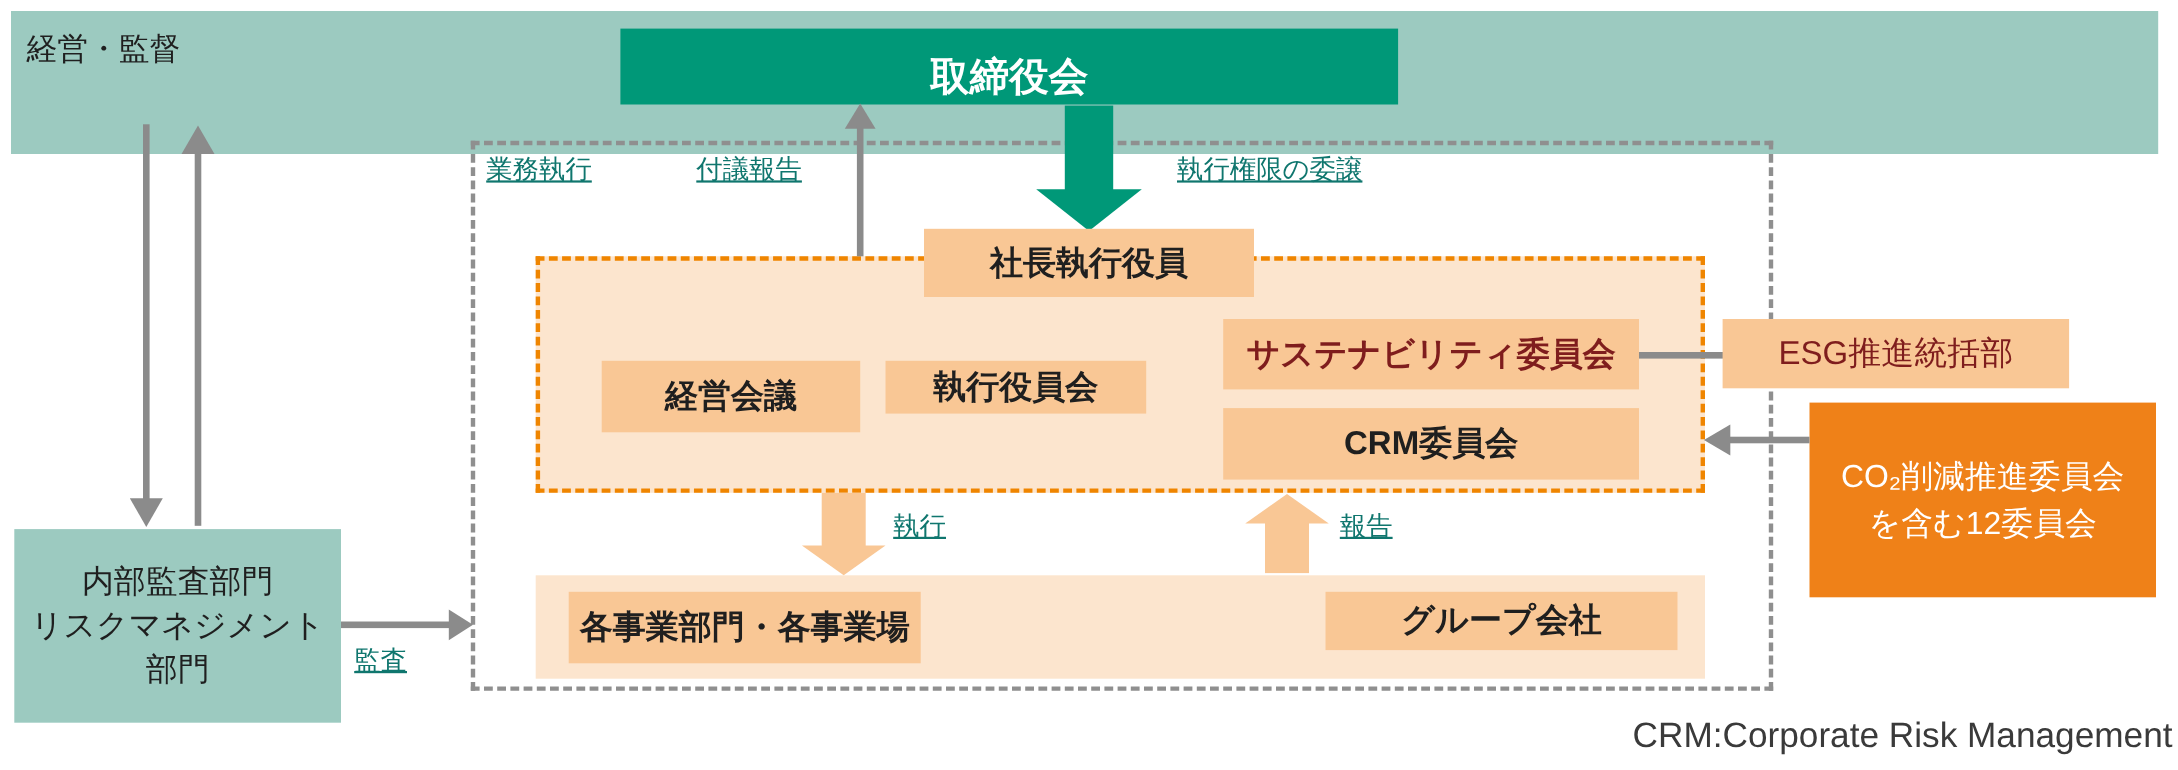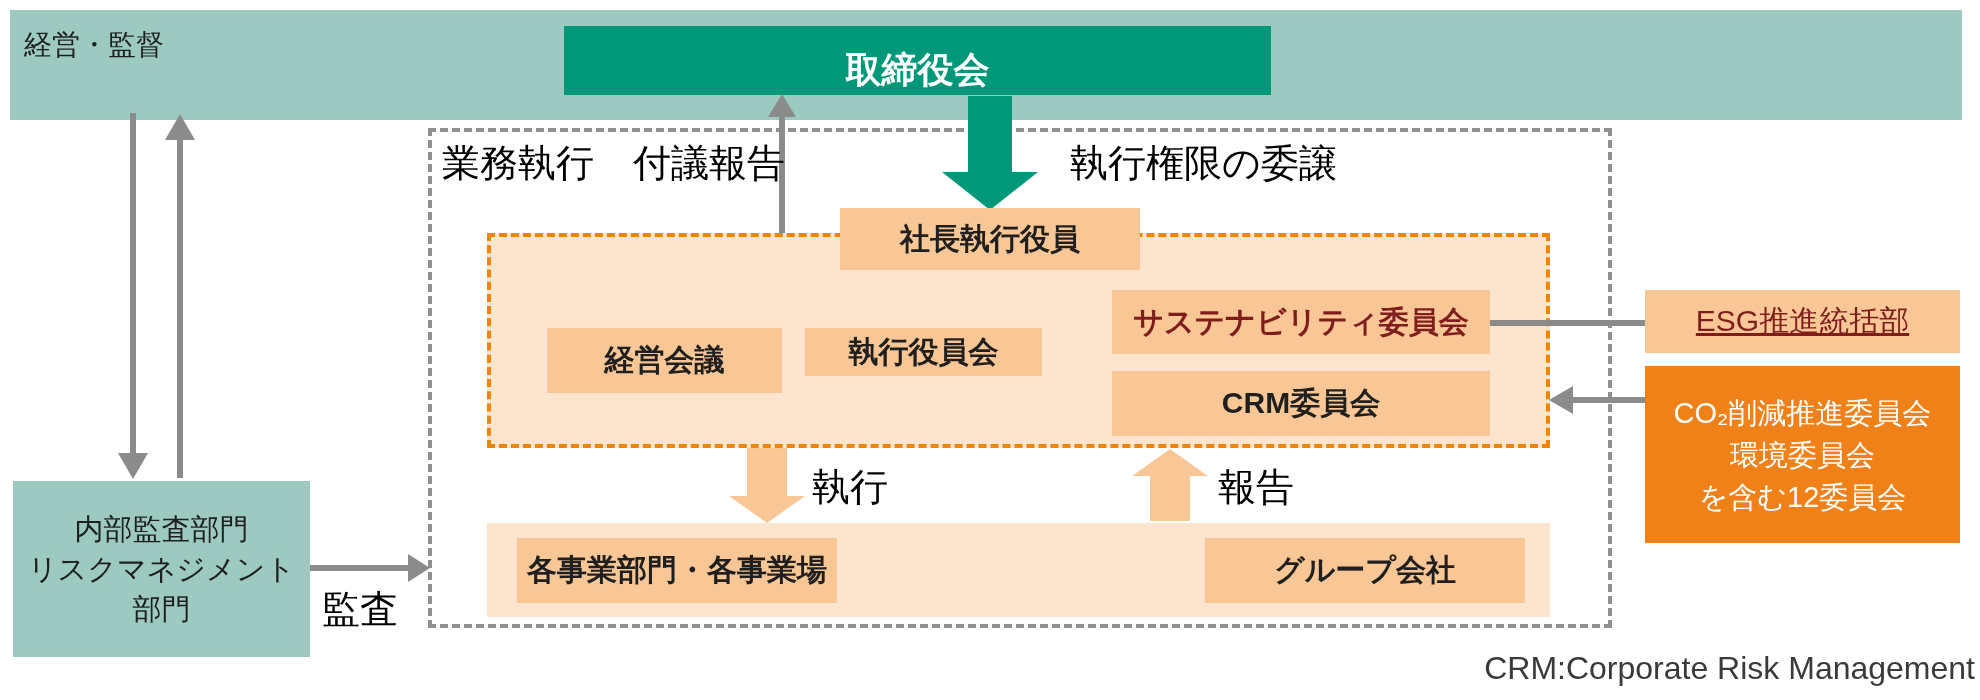--- a/index.html
+++ b/index.html
@@ -25,33 +25,33 @@
   .obox.medium{font-weight:500;}
   .solid-orange{
     background:#ef8118;color:#ffffff;display:flex;flex-direction:column;
     align-items:center;justify-content:center;font-size:29px;font-weight:500;
     line-height:42px;z-index:3;text-align:center;
   }
   .teal-box{
     background:#9ccac0;display:flex;flex-direction:column;align-items:center;justify-content:center;
     font-size:29px;font-weight:400;line-height:40px;z-index:3;text-align:center;color:#1f1f1f;
   }
-  .lbl{font-size:38px;font-weight:400;color:#000000;z-index:4;white-space:nowrap;}
+  .lbl{font-size:24px;font-weight:400;color:#0f766e;z-index:4;white-space:nowrap;text-decoration:underline;}
   .shaft-gray{background:#8b8b8b;z-index:3;}
   .shaft-orange{background:#f9c795;z-index:3;}
   .shaft-green{background:#009878;z-index:3;}
   .tri{width:0;height:0;z-index:3;}
   .footnote{font-size:32px;font-weight:400;color:#3a3a3a;text-align:right;z-index:4;white-space:nowrap;}
 </style>
 </head>
 <body>
 
 <div class="canvas">
 
-  <div class="abs band" style="left:10px;top:10px;width:1952px;height:110px;z-index:1;font-family:Liberation Mono, monospace;">
+  <div class="abs band" style="left:10px;top:10px;width:1952px;height:130px;z-index:1;font-family:Liberation Mono, monospace;">
     <div class="band-label">経営・監督</div>
   </div>
 
   <div class="abs board" style="left:564px;top:26px;width:707px;height:69px;align-items:flex-end;">
     <span>取締役会</span>
   </div>
 
   <div class="abs outer-dashed" style="left:428px;top:128px;width:1184px;height:500px;"></div>
 
   <div class="abs lbl" style="left:442px;top:138px;">業務執行</div>
@@ -84,46 +84,45 @@
 
   <div class="abs obox orange-text" style="left:1112px;top:290px;width:378px;height:64px;">
     <span>サステナビリティ委員会</span>
   </div>
   <div class="abs obox" style="left:1112px;top:371px;width:378px;height:65px;">
     <span>CRM委員会</span>
   </div>
 
   <div class="abs shaft-gray" style="left:1490px;top:320px;width:155px;height:6px;"></div>
 
-  <div class="abs obox orange-text medium" style="left:1645px;top:290px;width:315px;height:63px;text-decoration:underline;">
+  <div class="abs obox orange-text medium" style="left:1566px;top:290px;width:315px;height:63px;">
     <span>ESG推進統括部</span>
   </div>
 
   <div class="abs solid-orange" style="left:1645px;top:366px;width:315px;height:177px;">
     <span>CO₂削減推進委員会</span>
-    <span>環境委員会</span>
     <span>を含む12委員会</span>
   </div>
 
   <div class="abs shaft-gray" style="left:1572px;top:397px;width:73px;height:6px;"></div>
   <div class="abs tri" style="left:1549px;top:386px;border-top:14px solid transparent;border-bottom:14px solid transparent;border-right:24px solid #8b8b8b;"></div>
 
   <div class="abs shaft-orange" style="left:747px;top:448px;width:40px;height:50px;"></div>
   <div class="abs tri" style="left:729px;top:496px;border-left:38px solid transparent;border-right:38px solid transparent;border-top:27px solid #f9c795;"></div>
   <div class="abs lbl" style="left:812px;top:462px;">執行</div>
 
   <div class="abs tri" style="left:1132px;top:449px;border-left:38px solid transparent;border-right:38px solid transparent;border-bottom:27px solid #f9c795;"></div>
   <div class="abs shaft-orange" style="left:1150px;top:474px;width:40px;height:47px;"></div>
   <div class="abs lbl" style="left:1218px;top:462px;">報告</div>
 
   <div class="abs panel" style="left:487px;top:523px;width:1063px;height:94px;"></div>
   <div class="abs obox" style="left:517px;top:538px;width:320px;height:65px;">
     <span>各事業部門・各事業場</span>
   </div>
-  <div class="abs obox" style="left:1205px;top:538px;width:320px;height:65px;">
+  <div class="abs obox" style="left:1205px;top:538px;width:320px;height:53px;">
     <span>グループ会社</span>
   </div>
 
   <div class="abs teal-box" style="left:13px;top:481px;width:297px;height:176px;">
     <span>内部監査部門</span>
     <span>リスクマネジメント</span>
     <span>部門</span>
   </div>
 
   <div class="abs shaft-gray" style="left:310px;top:565px;width:100px;height:6px;"></div>

